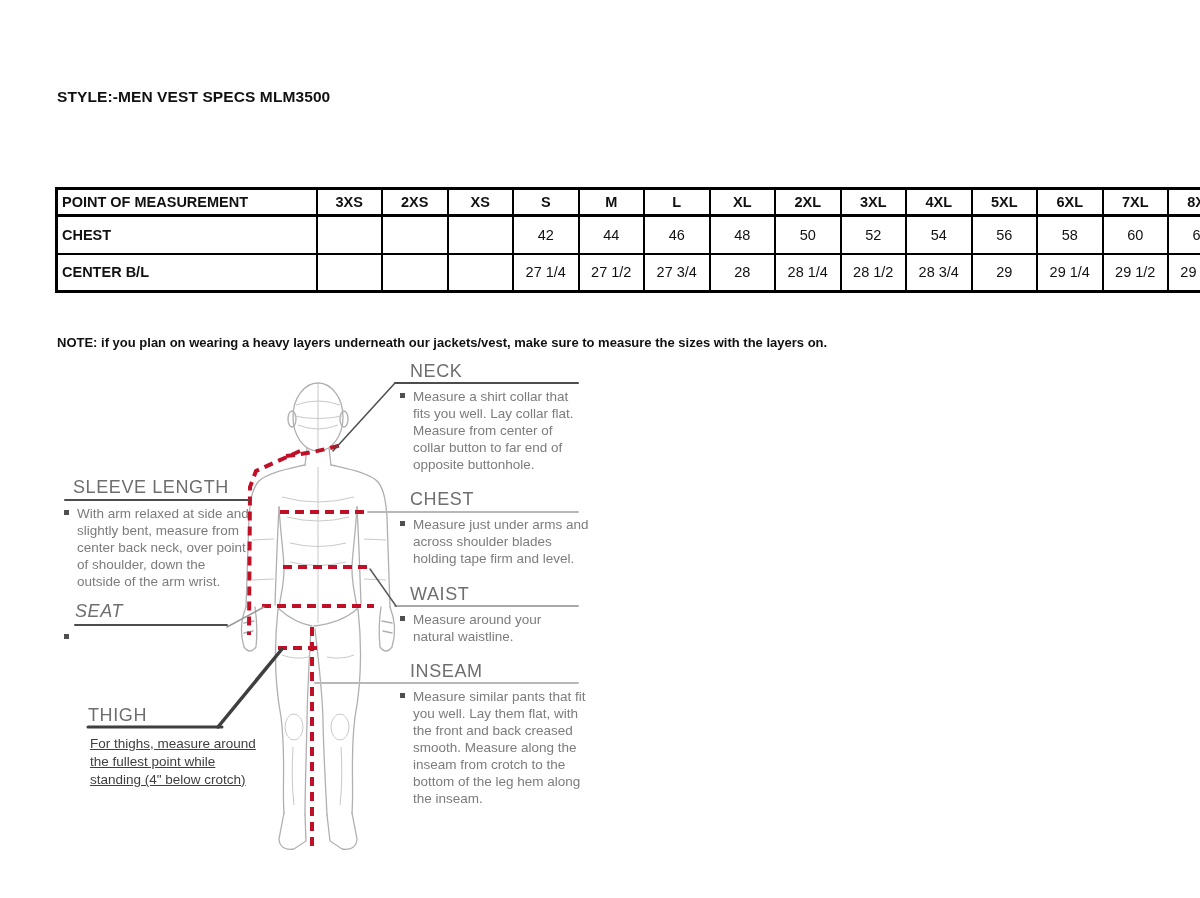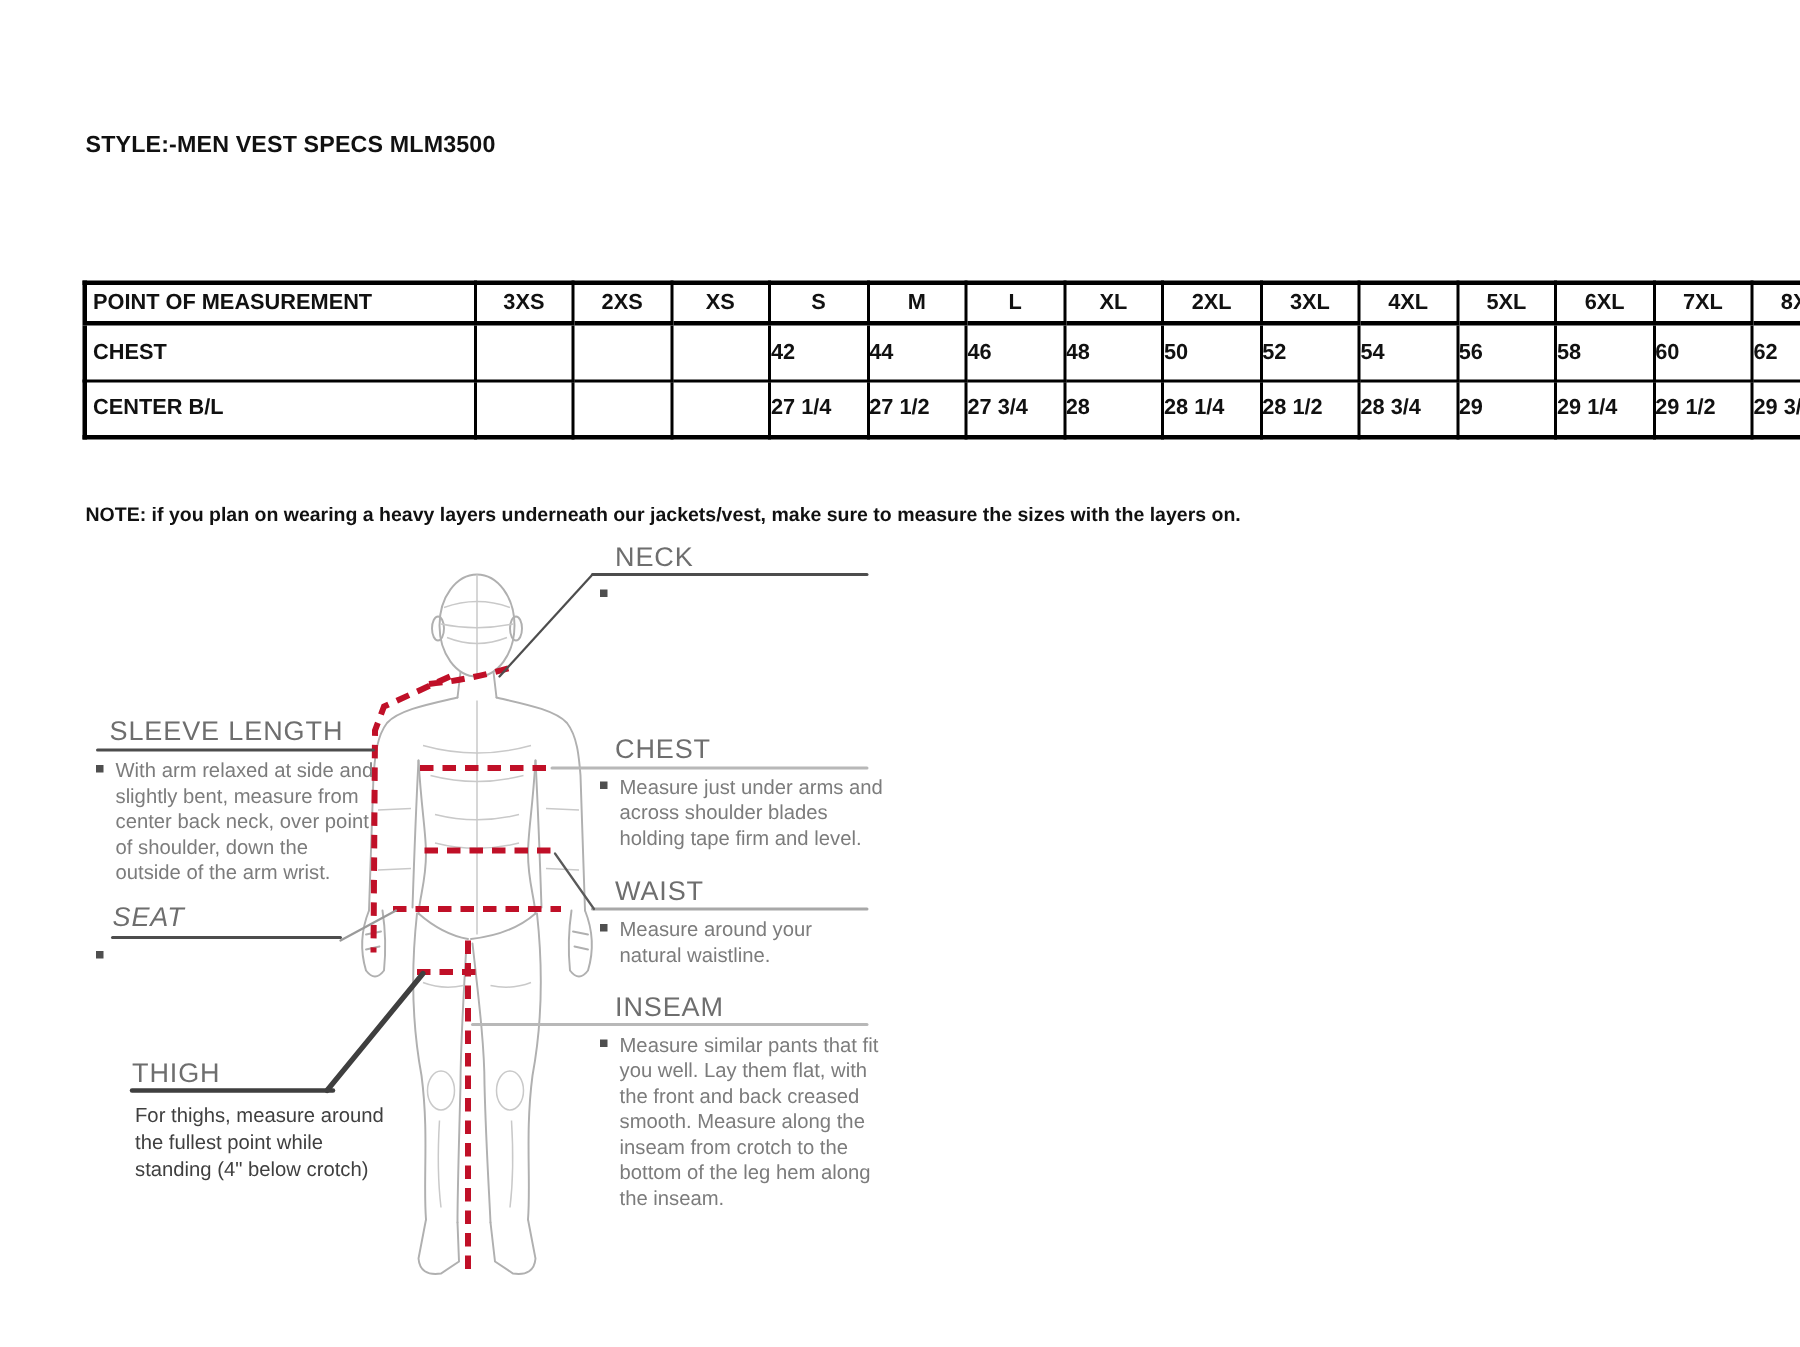--- a/index.html
+++ b/index.html
@@ -19,28 +19,28 @@
   .doc-title{left:57px;top:88px;font-size:15.5px;font-weight:bold;color:var(--ink);letter-spacing:.1px;}
   .doc-note{left:57px;top:335px;font-size:13px;font-weight:bold;color:var(--ink);}
   
   table.size{position:absolute;left:55px;top:187px;width:1180px;border-collapse:collapse;
     table-layout:fixed;border:3px solid #000;}
   table.size col.c0{width:260px;}
   table.size th,table.size td{border:2px solid #000;color:var(--ink);
     font-size:14.5px;overflow:hidden;white-space:nowrap;}
   table.size thead th{height:27px;font-weight:bold;text-align:center;border-bottom:3px solid #000;}
   table.size thead th.pom{text-align:left;padding-left:4px;}
-  table.size tbody td{height:38px;font-weight:bold;}
+  table.size tbody td{height:38px;text-align:center;font-weight:normal;}
   table.size tbody td.rowlabel{text-align:left;padding-left:4px;font-weight:bold;}
   
   .sec-title{position:absolute;font-size:18px;color:var(--gray-head);letter-spacing:.6px;white-space:nowrap;}
   .sec-body{position:absolute;font-size:13.5px;line-height:17px;color:var(--gray-body);}
   .sec-body.with-bullet{padding-left:13px;}
   .sec-body .sq{position:absolute;left:0;top:5px;width:5px;height:5px;background:#4f4f4f;display:block;}
-  .sec-body.dark{color:var(--dark-body);font-size:13.5px;line-height:18px;}
+  .sec-body.dark{color:var(--dark-body);font-size:13.5px;line-height:18px;text-decoration:underline;}
 </style>
 </head>
 <body>
 
 <div class="abs doc-title">STYLE:-MEN VEST SPECS MLM3500</div>
 
 <table class="size">
   <colgroup>
     <col class="c0">
       <col>
@@ -196,20 +196,21 @@
 <div class="sec-title" style="left:410px;top:361px;">NECK</div>
 <div class="sec-title" style="left:410px;top:489px;">CHEST</div>
 <div class="sec-title" style="left:410px;top:584px;">WAIST</div>
 <div class="sec-title" style="left:410px;top:661px;">INSEAM</div>
 <div class="sec-title" style="left:73px;top:477px;">SLEEVE LENGTH</div>
 <div class="sec-title" style="left:75px;top:601px;font-style:italic;">SEAT</div>
 <div class="sec-title" style="left:88px;top:705px;">THIGH</div>
 
 <div class="sec-body with-bullet" style="left:400px;top:388px;width:185px;">
   <span class="sq"></span>
+  <span>Measure a shirt collar that fits you well. Lay collar flat. Measure from center of collar button to far end of opposite buttonhole.</span>
 </div>
 <div class="sec-body with-bullet" style="left:400px;top:516px;width:190px;">
   <span class="sq"></span>
   <span>Measure just under arms and across shoulder blades holding tape firm and level.</span>
 </div>
 <div class="sec-body with-bullet" style="left:400px;top:611px;width:165px;">
   <span class="sq"></span>
   <span>Measure around your natural waistline.</span>
 </div>
 <div class="sec-body with-bullet" style="left:400px;top:688px;width:192px;">

